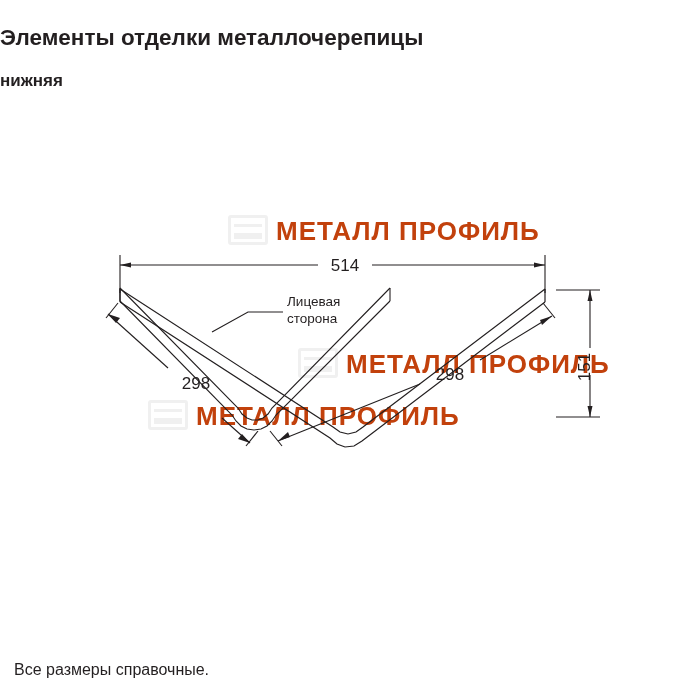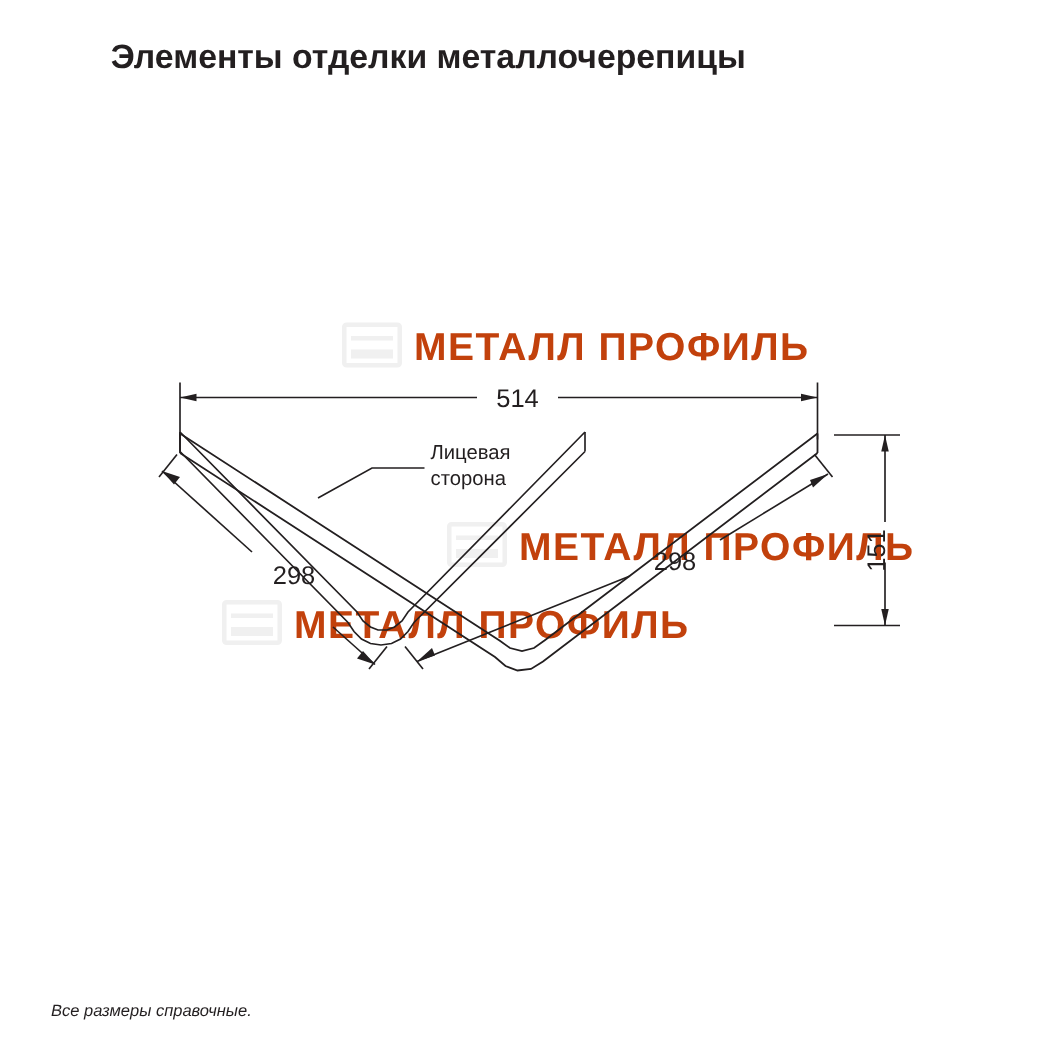--- a/index.html
+++ b/index.html
@@ -17,21 +17,20 @@
   }
   .page {
     position: absolute;
     inset: 0;
   }
   .header {
     position: absolute;
     top: 0;
     left: 0;
     width: 571px;
-    text-align: center;
   }
   .title-main {
     font-size: 22.5px;
     font-weight: bold;
     margin-top: 26px;
     letter-spacing: 0px;
     line-height: 1.1;
   }
   .title-sub {
     font-size: 17px;
@@ -49,25 +48,24 @@
     top: 175px;
     left: 0;
     width: 568px;
     height: 420px;
   }
   .drawing svg {
     display: block;
   }
   .footer {
     position: absolute;
-    left: 34px;
+    left: 14px;
     bottom: 18px;
-    font-size: 11px;
+    font-size: 16px;
     line-height: 1.5;
-    font-style: italic;
   }
   .footer div {
     white-space: nowrap;
   }
   .wm {
     position: absolute;
     font-family: "Liberation Sans", sans-serif;
     font-weight: bold;
     color: #c2410c;
     font-size: 26px;
@@ -118,20 +116,21 @@
   }
 </style>
 </head>
 <body>
 
 <div class="page">
 
   <div class="header">
     <div class="title-main">Элементы отделки металлочерепицы</div>
     <div class="title-sub">
+      <div>нижняя</div>
     </div>
   </div>
 
   <div class="wm wm1"><span class="wm-box"></span><span>МЕТАЛЛ ПРОФИЛЬ</span></div>
   <div class="wm wm2"><span class="wm-box"></span><span>МЕТАЛЛ ПРОФИЛЬ</span></div>
   <div class="wm wm3"><span class="wm-box"></span><span>МЕТАЛЛ ПРОФИЛЬ</span></div>
 
   <div class="drawing">
     <svg width="700" height="420" viewBox="0 0 700 420" xmlns="http://www.w3.org/2000/svg">
       <g fill="none" stroke="#231f20" stroke-width="1.1" stroke-linejoin="miter" stroke-linecap="butt">

